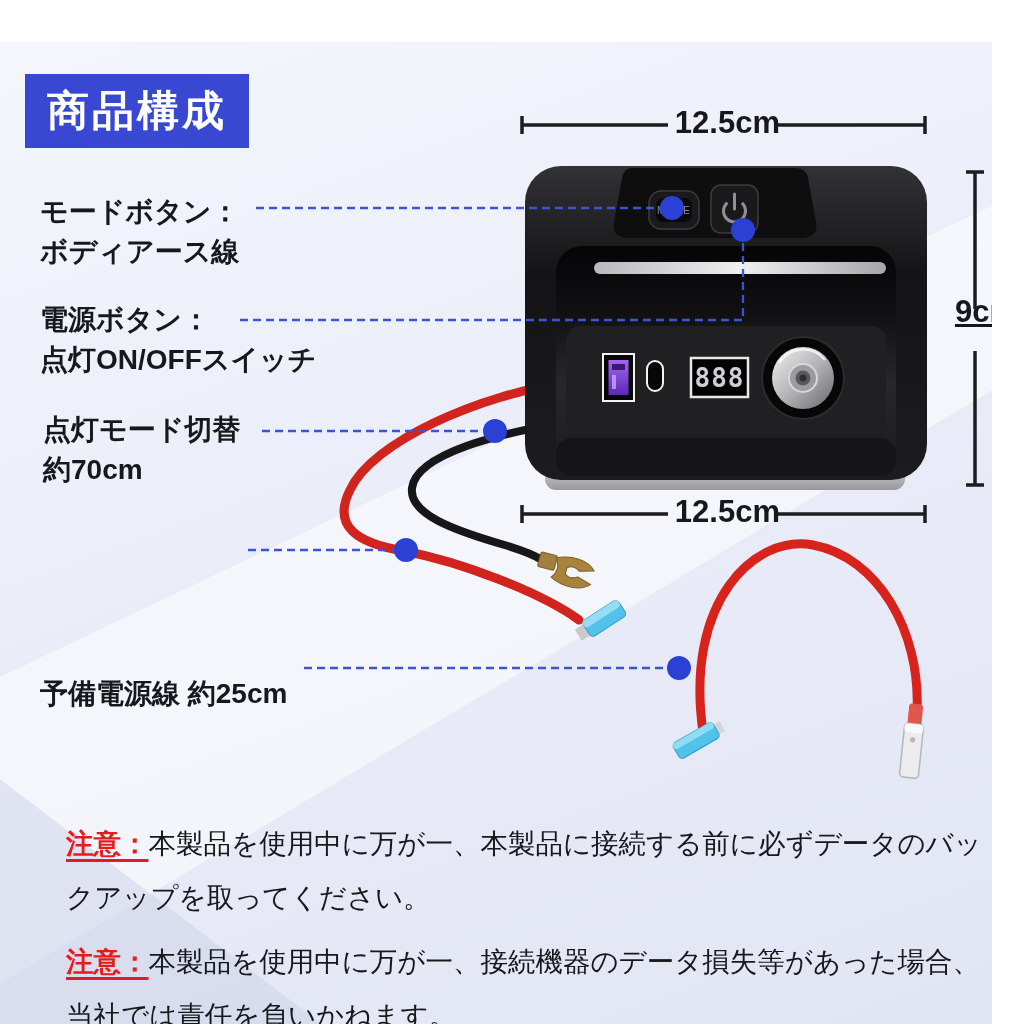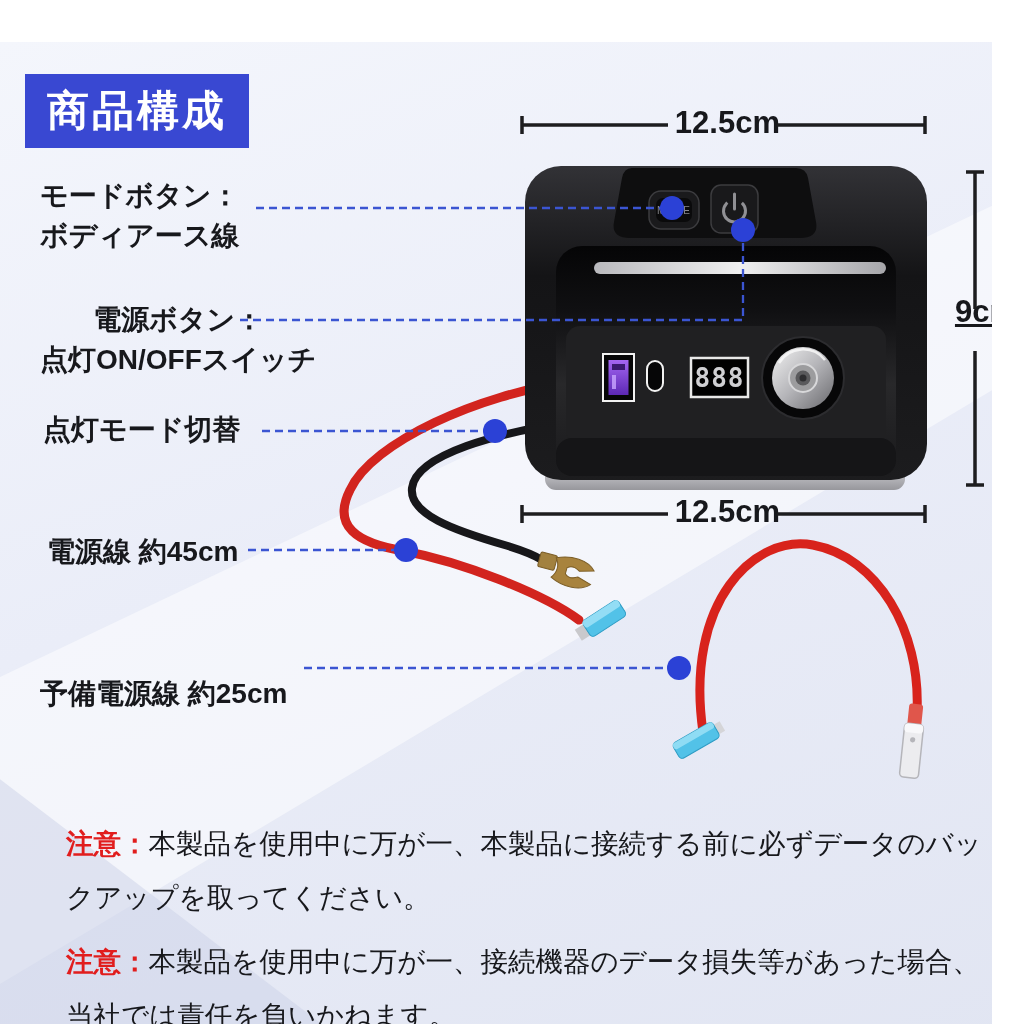--- a/index.html
+++ b/index.html
@@ -9,45 +9,45 @@
   .streak1{position:absolute;inset:0;background:rgba(255,255,255,.5);
     clip-path:polygon(0 62%,100% 16%,100% 34%,0 92%);pointer-events:none;}
   .streak2{position:absolute;inset:0;background:rgba(203,209,231,.5);
     clip-path:polygon(0 100%,0 72%,38% 100%);pointer-events:none;}
   .badge{position:absolute;left:25px;top:32px;background:#3948d2;color:#ffffff;
     font-size:42px;font-weight:bold;padding:9px 22px;letter-spacing:3px;}
   .callout{position:absolute;color:#17181c;font-weight:600;font-size:28px;line-height:40px;white-space:nowrap;}
   .dim-label{position:absolute;font-size:31px;font-weight:bold;color:#17181c;text-align:right;white-space:nowrap;}
   .notes{position:absolute;left:66px;top:775px;width:924px;font-size:27.5px;line-height:54px;color:#17181c;font-weight:500;}
   .note{margin:0 0 10px 0;}
-  .warn{color:#e11d1d;font-weight:bold;text-underline-offset:6px;text-decoration-thickness:2.5px;}
+  .warn{color:#e11d1d;font-weight:bold;text-decoration:underline;text-underline-offset:6px;text-decoration-thickness:2.5px;}
   svg{position:absolute;left:0;top:0;}
   .seg{font-family:"DejaVu Sans Mono","Liberation Mono",monospace;font-weight:bold;}
 </style>
 </head>
 <body>
 
 <div class="canvas">
   <div class="streak1"></div>
   <div class="streak2"></div>
 
   <div class="badge">商品構成</div>
 
-  <div class="callout" style="left:40px;top:134px;">
+  <div class="callout" style="left:40px;top:150px;">
     <div>モードボタン：</div>
     <div>ボディアース線</div>
   </div>
-  <div class="callout" style="left:40px;top:258px;text-align:center;">
+  <div class="callout" style="left:40px;top:258px;">
     <div>電源ボタン：</div>
     <div>点灯ON/OFFスイッチ</div>
   </div>
   <div class="callout" style="left:43px;top:368px;">
     <div>点灯モード切替</div>
+    <div>約70cm</div>
   </div>
-  <div class="callout" style="left:47px;top:490px;">電源線 約45cm</div>
   <div class="callout" style="left:40px;top:632px;">予備電源線 約25cm</div>
 
   <div class="dim-label" style="left:664px;top:63px;width:116px;">12.5cm</div>
   <div class="dim-label" style="left:664px;top:452px;width:116px;">12.5cm</div>
   <div class="dim-label" style="left:933px;top:252px;width:84px;text-decoration:underline;">9cm</div>
 
   <svg width="1024" height="1024" viewBox="0 0 1024 1024">
     <defs>
       <linearGradient id="bodyGrad" x1="0" y1="0" x2="0" y2="1">
         <stop offset="0" stop-color="#323236"></stop>

